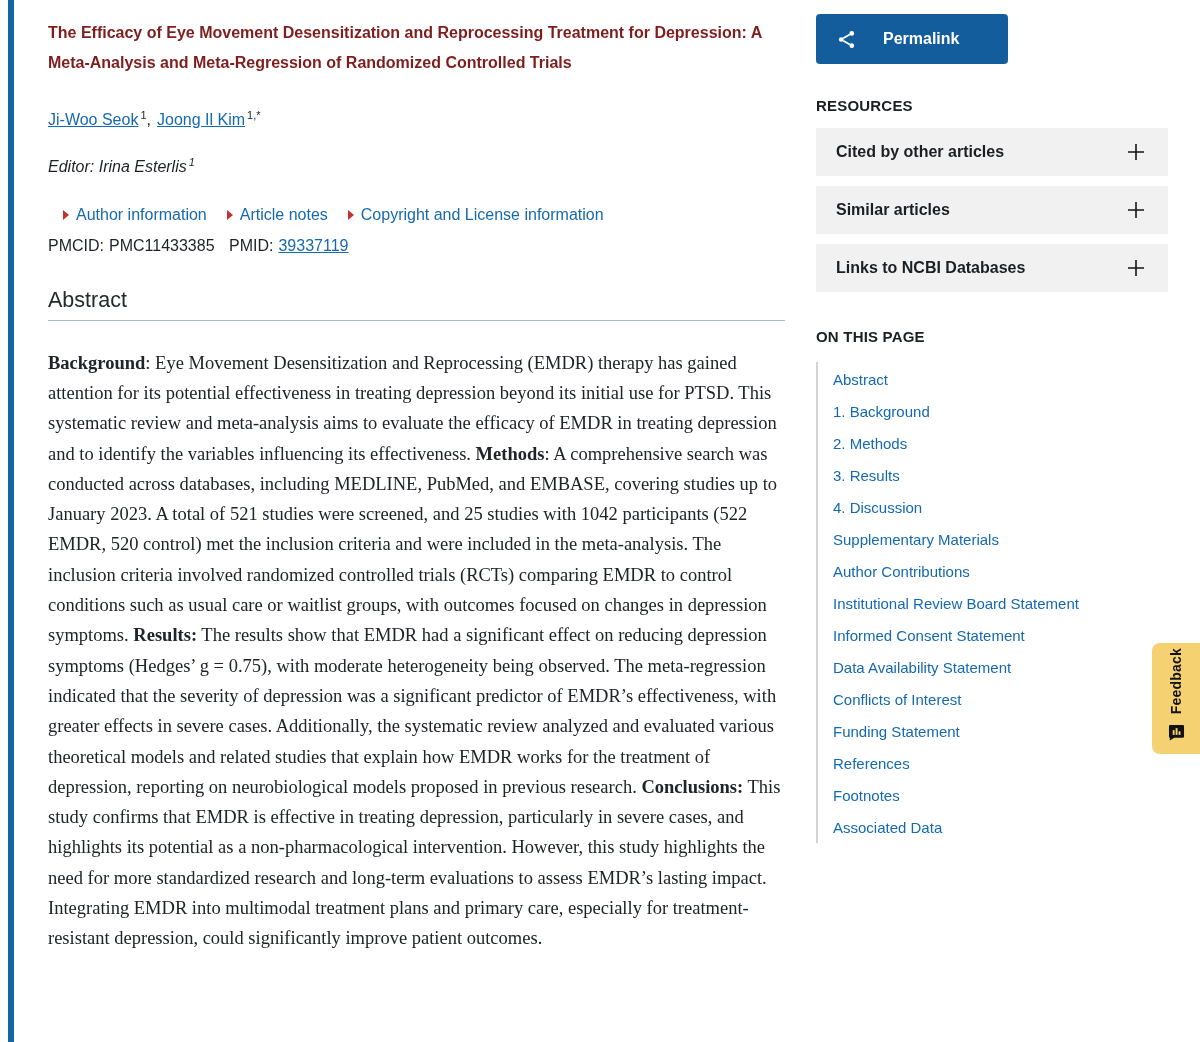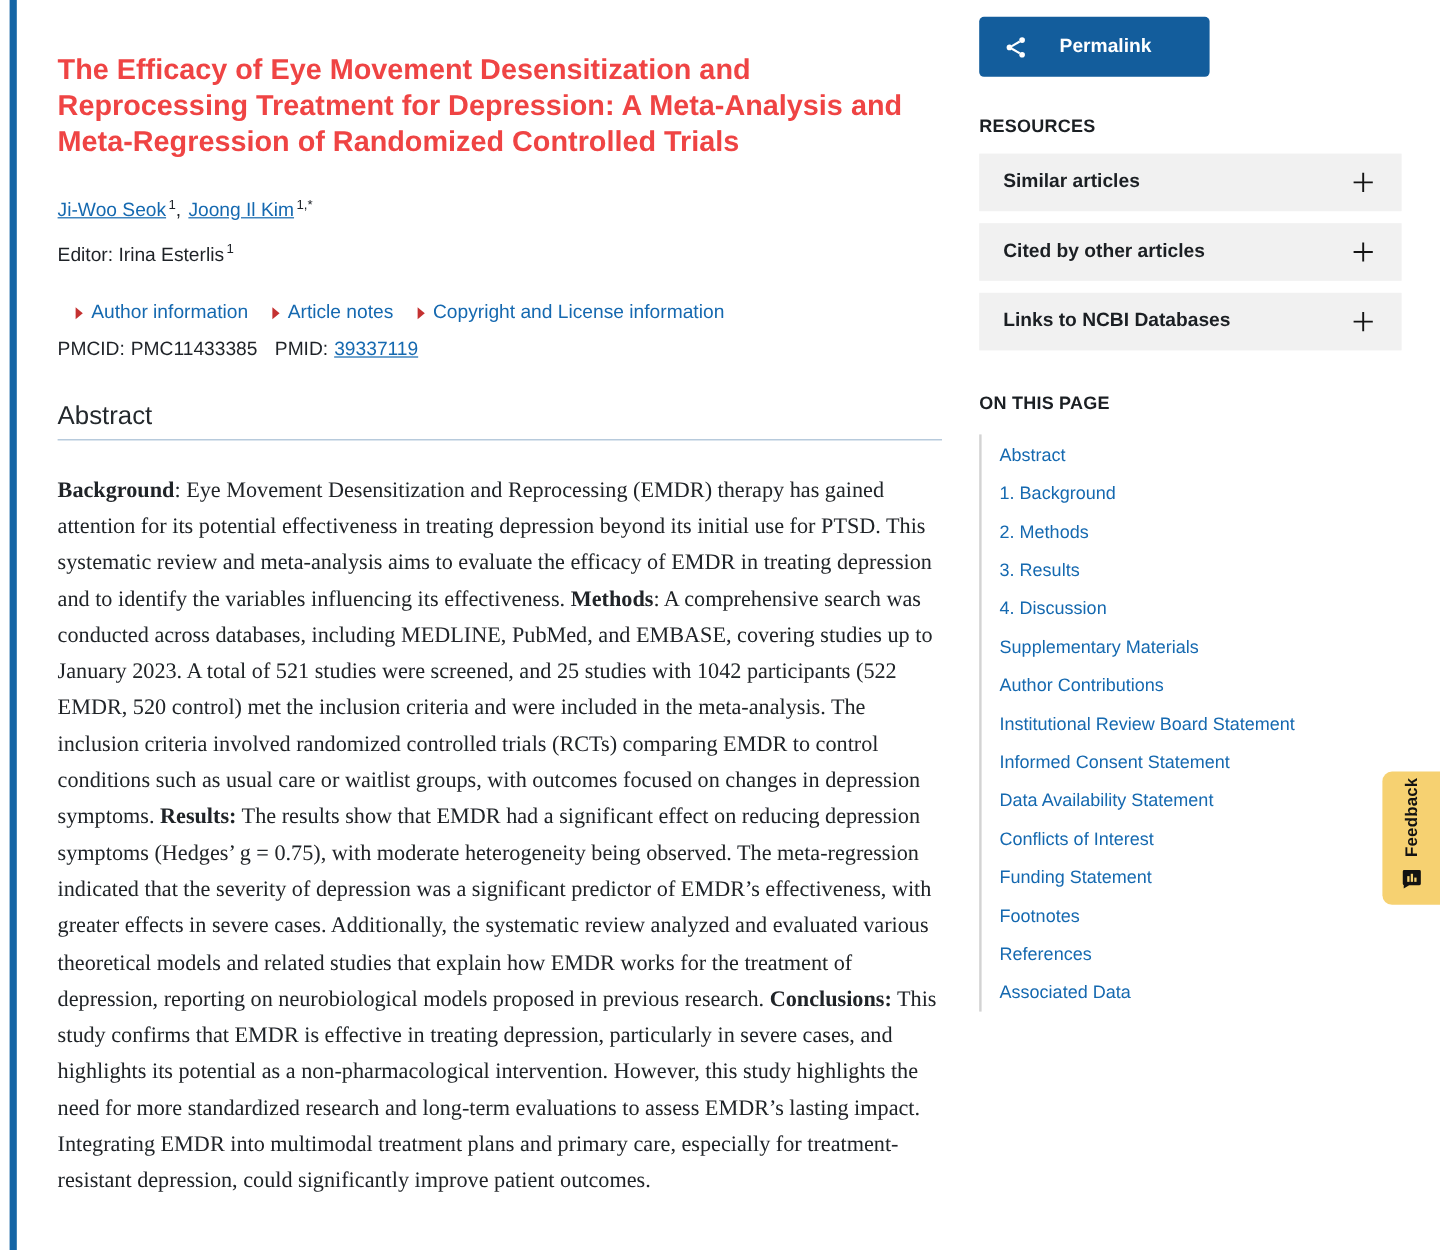--- a/index.html
+++ b/index.html
@@ -11,28 +11,28 @@
     color:#1e2227;
   }
   .page { position:relative; width:1200px; height:1042px; overflow:hidden; background:#fff; }
 
   
   .left-accent { position:absolute; left:8px; top:0; width:6px; height:1042px; background:#1565a5; }
 
   
   .main { position:absolute; left:48px; top:0; width:737px; }
   .title {
-    margin:44px 0 0 0;
-    font-size:24px; line-height:30px; font-weight:700; color:#ef4444;
+    margin:18px 0 0 0;
+    font-size:16px; line-height:30px; font-weight:700; color:#7f1d1d;
   }
   .authors { margin-top:31px; font-size:16px; color:#1e2227; }
   .author-link { color:#1569b0; text-decoration:underline; cursor:pointer; }
   .sup { vertical-align:super; font-size:11px; color:#1e2227; margin-left:2px; }
   .sep { margin-right:6px; }
-  .editor { margin-top:17px; font-size:16px; color:#1e2227; }
+  .editor { margin-top:27px; font-size:16px; color:#1e2227;font-style:italic; }
   .article-links { margin-top:29px; display:flex; align-items:center; gap:20px; font-size:16px;margin-left:15px; }
   .article-link { display:inline-flex; align-items:center; gap:7px; color:#1569b0; text-decoration:none; cursor:pointer; }
   .tri { width:0; height:0; border-left:6px solid #c43131; border-top:5px solid transparent; border-bottom:5px solid transparent; }
   .ids { margin-top:13px; font-size:16px; color:#1e2227; }
   .ids .lbl { margin-right:5px; }
   .pmid-group { margin-left:10px; }
   .pmid-link { color:#1569b0; text-decoration:underline; cursor:pointer; }
 
   .abstract-heading {
     margin:33px 0 0 0;
@@ -138,29 +138,29 @@
           <circle cx="18" cy="19" r="2.7" fill="#ffffff"></circle>
         </svg>
       </span>
       <span>Permalink</span>
     </button>
 
     <div class="side-heading">RESOURCES</div>
 
     <div class="accordion">
       <div class="accordion-row">
-        <span>Similar articles</span>
+        <span>Cited by other articles</span>
         <span style="display:inline-flex;">
             <svg width="20" height="20" viewBox="0 0 20 20">
               <path d="M10 2v16M2 10h16" stroke="#141414" stroke-width="1.6" fill="none"></path>
             </svg>
           </span>
       </div>
       <div class="accordion-row">
-        <span>Cited by other articles</span>
+        <span>Similar articles</span>
         <span style="display:inline-flex;">
             <svg width="20" height="20" viewBox="0 0 20 20">
               <path d="M10 2v16M2 10h16" stroke="#141414" stroke-width="1.6" fill="none"></path>
             </svg>
           </span>
       </div>
       <div class="accordion-row">
         <span>Links to NCBI Databases</span>
         <span style="display:inline-flex;">
             <svg width="20" height="20" viewBox="0 0 20 20">
@@ -178,22 +178,22 @@
       <a>2. Methods</a>
       <a>3. Results</a>
       <a>4. Discussion</a>
       <a>Supplementary Materials</a>
       <a>Author Contributions</a>
       <a>Institutional Review Board Statement</a>
       <a>Informed Consent Statement</a>
       <a>Data Availability Statement</a>
       <a>Conflicts of Interest</a>
       <a>Funding Statement</a>
+      <a>References</a>
       <a>Footnotes</a>
-      <a>References</a>
       <a>Associated Data</a>
     </nav>
 
   </aside>
 
   <button class="feedback">
     <span class="fb-text">Feedback</span>
     <span style="display:inline-flex;">
       <svg width="19" height="19" viewBox="0 0 24 24">
         <path d="M4 2.5h16A1.5 1.5 0 0 1 21.5 4v13a1.5 1.5 0 0 1-1.5 1.5H9.2L3.5 22v-3.5H4A1.5 1.5 0 0 1 2.5 17V4A1.5 1.5 0 0 1 4 2.5z" fill="#121212"></path>

